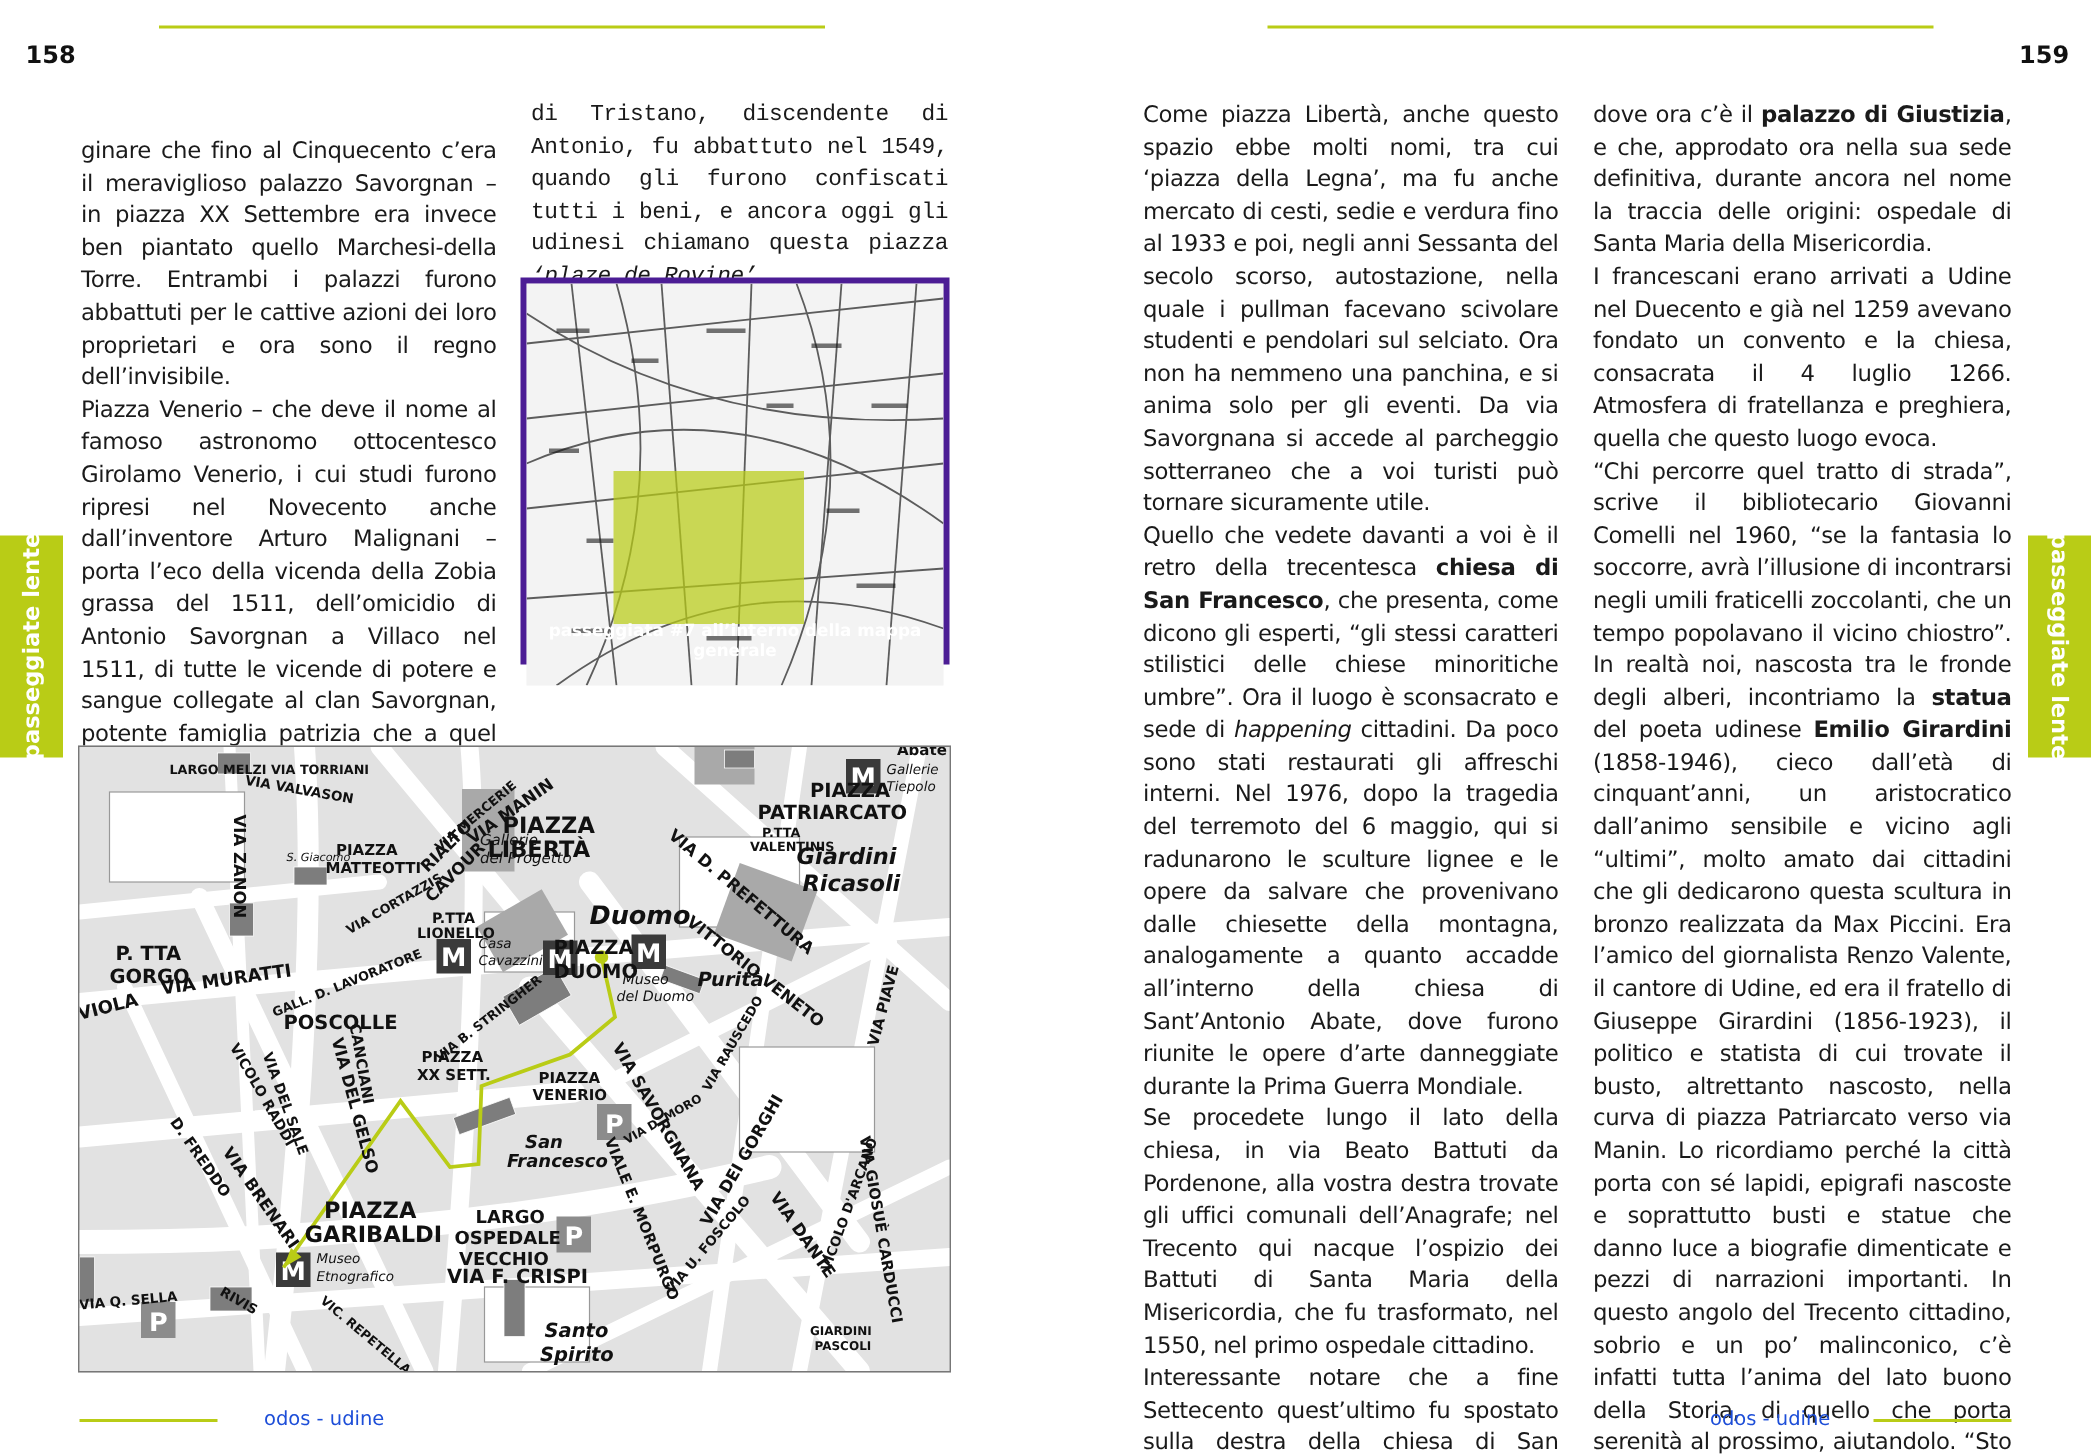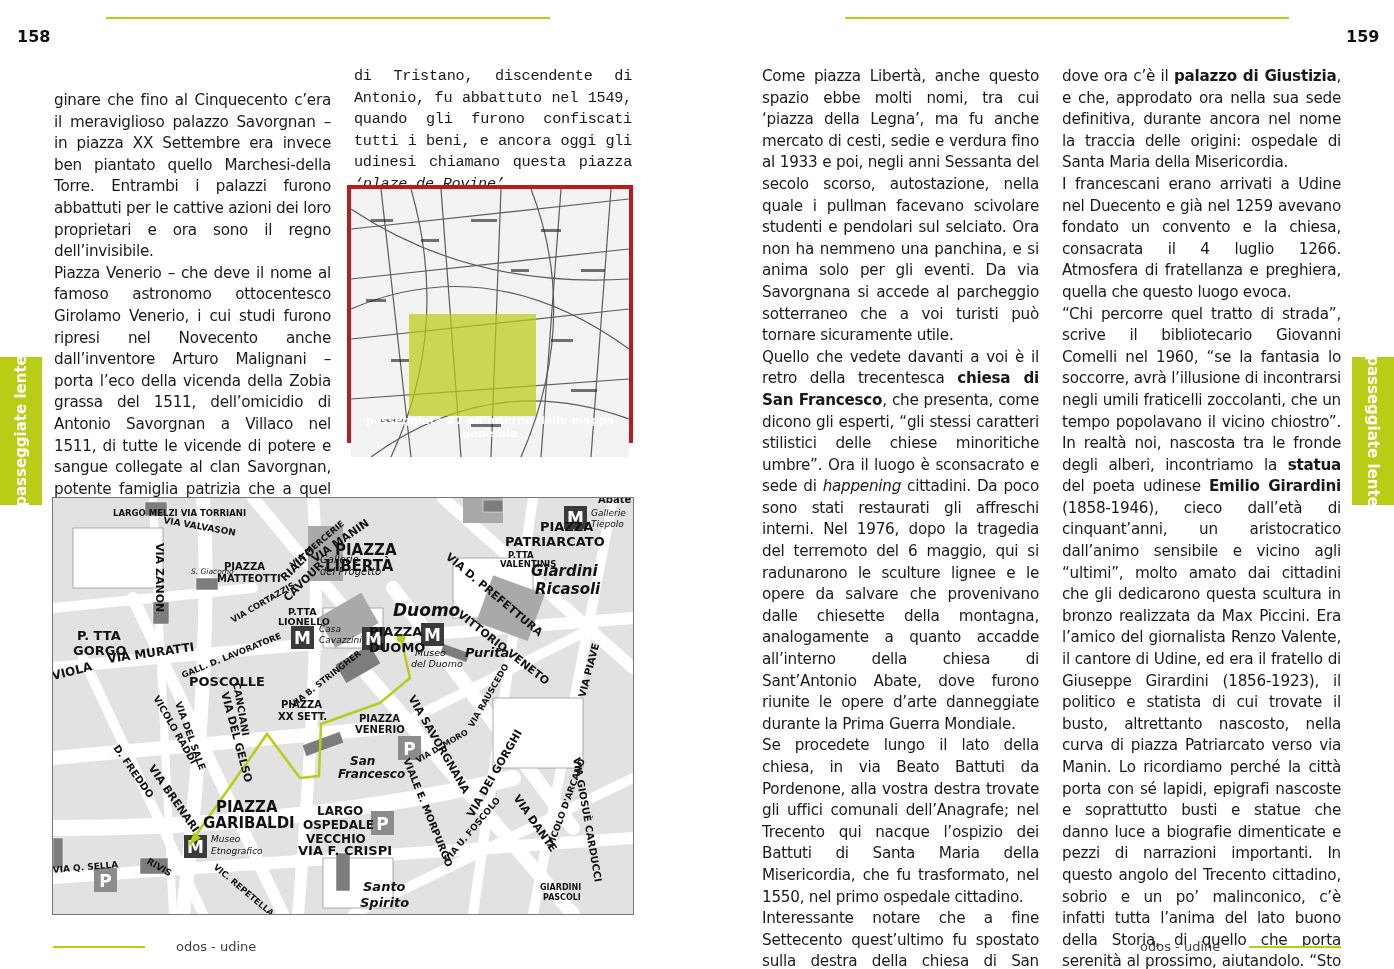--- a/index.html
+++ b/index.html
@@ -8,26 +8,26 @@
   .rule { position: absolute; height: 2px; background: #b9cc16; }
   .pagenum { position: absolute; top: 27px; font-size: 16px; font-weight: bold; color: #111; }
   .col { position: absolute; font-size: 15.2px; line-height: 21.6px; text-align: justify; letter-spacing: -0.25px; }
   .col p { margin: 0; }
   .col b { font-weight: bold; }
   .col i { font-style: italic; }
   .side-tab { position: absolute; width: 42px; height: 148px; background: #b9cc16; }
   .side-tab span { position: absolute; left: 50%; top: 50%; transform: translate(-50%,-50%) rotate(-90deg);
                    white-space: nowrap; color: #fff; font-weight: bold; font-size: 15px; }
   .side-tab.right span { transform: translate(-50%,-50%) rotate(90deg); }
-  .inset { position: absolute; left: 347px; top: 185px; width: 286px; height: 258px; background: #b91c1c; }
+  .inset { position: absolute; left: 347px; top: 185px; width: 286px; height: 258px; background: #4c1d95; }
   .inset .map { position: absolute; left: 4px; top: 4px; width: 278px; height: 268px; background: #f2f2f2; overflow: hidden; }
   .inset .cap { position: absolute; left: 0; right: 0; bottom: 3px; text-align: center; color: #fff; font-weight: bold; font-size: 11.2px; }
   .mainmap { position: absolute; left: 52px; top: 497px; width: 580px; height: 416px; border: 1px solid #777; background: #e3e3e3; overflow: hidden; }
   .footer-rule { position: absolute; top: 946px; height: 2px; width: 92px; background: #b9cc16; }
-  .footer-text { position: absolute; top: 939px; font-size: 13px; color: #404040; }
+  .footer-text { position: absolute; top: 939px; font-size: 13px; color: #1d4ed8; }
   svg text { font-family: "DejaVu Sans", sans-serif; }
 </style>
 </head>
 <body>
 
 <div class="rule" style="left:106px; top:17px; width:444px;"></div>
 <div class="pagenum" style="left:17px;">158</div>
 
 <div class="side-tab" style="left:0; top:357px;">
   <span>passeggiate lente</span>

